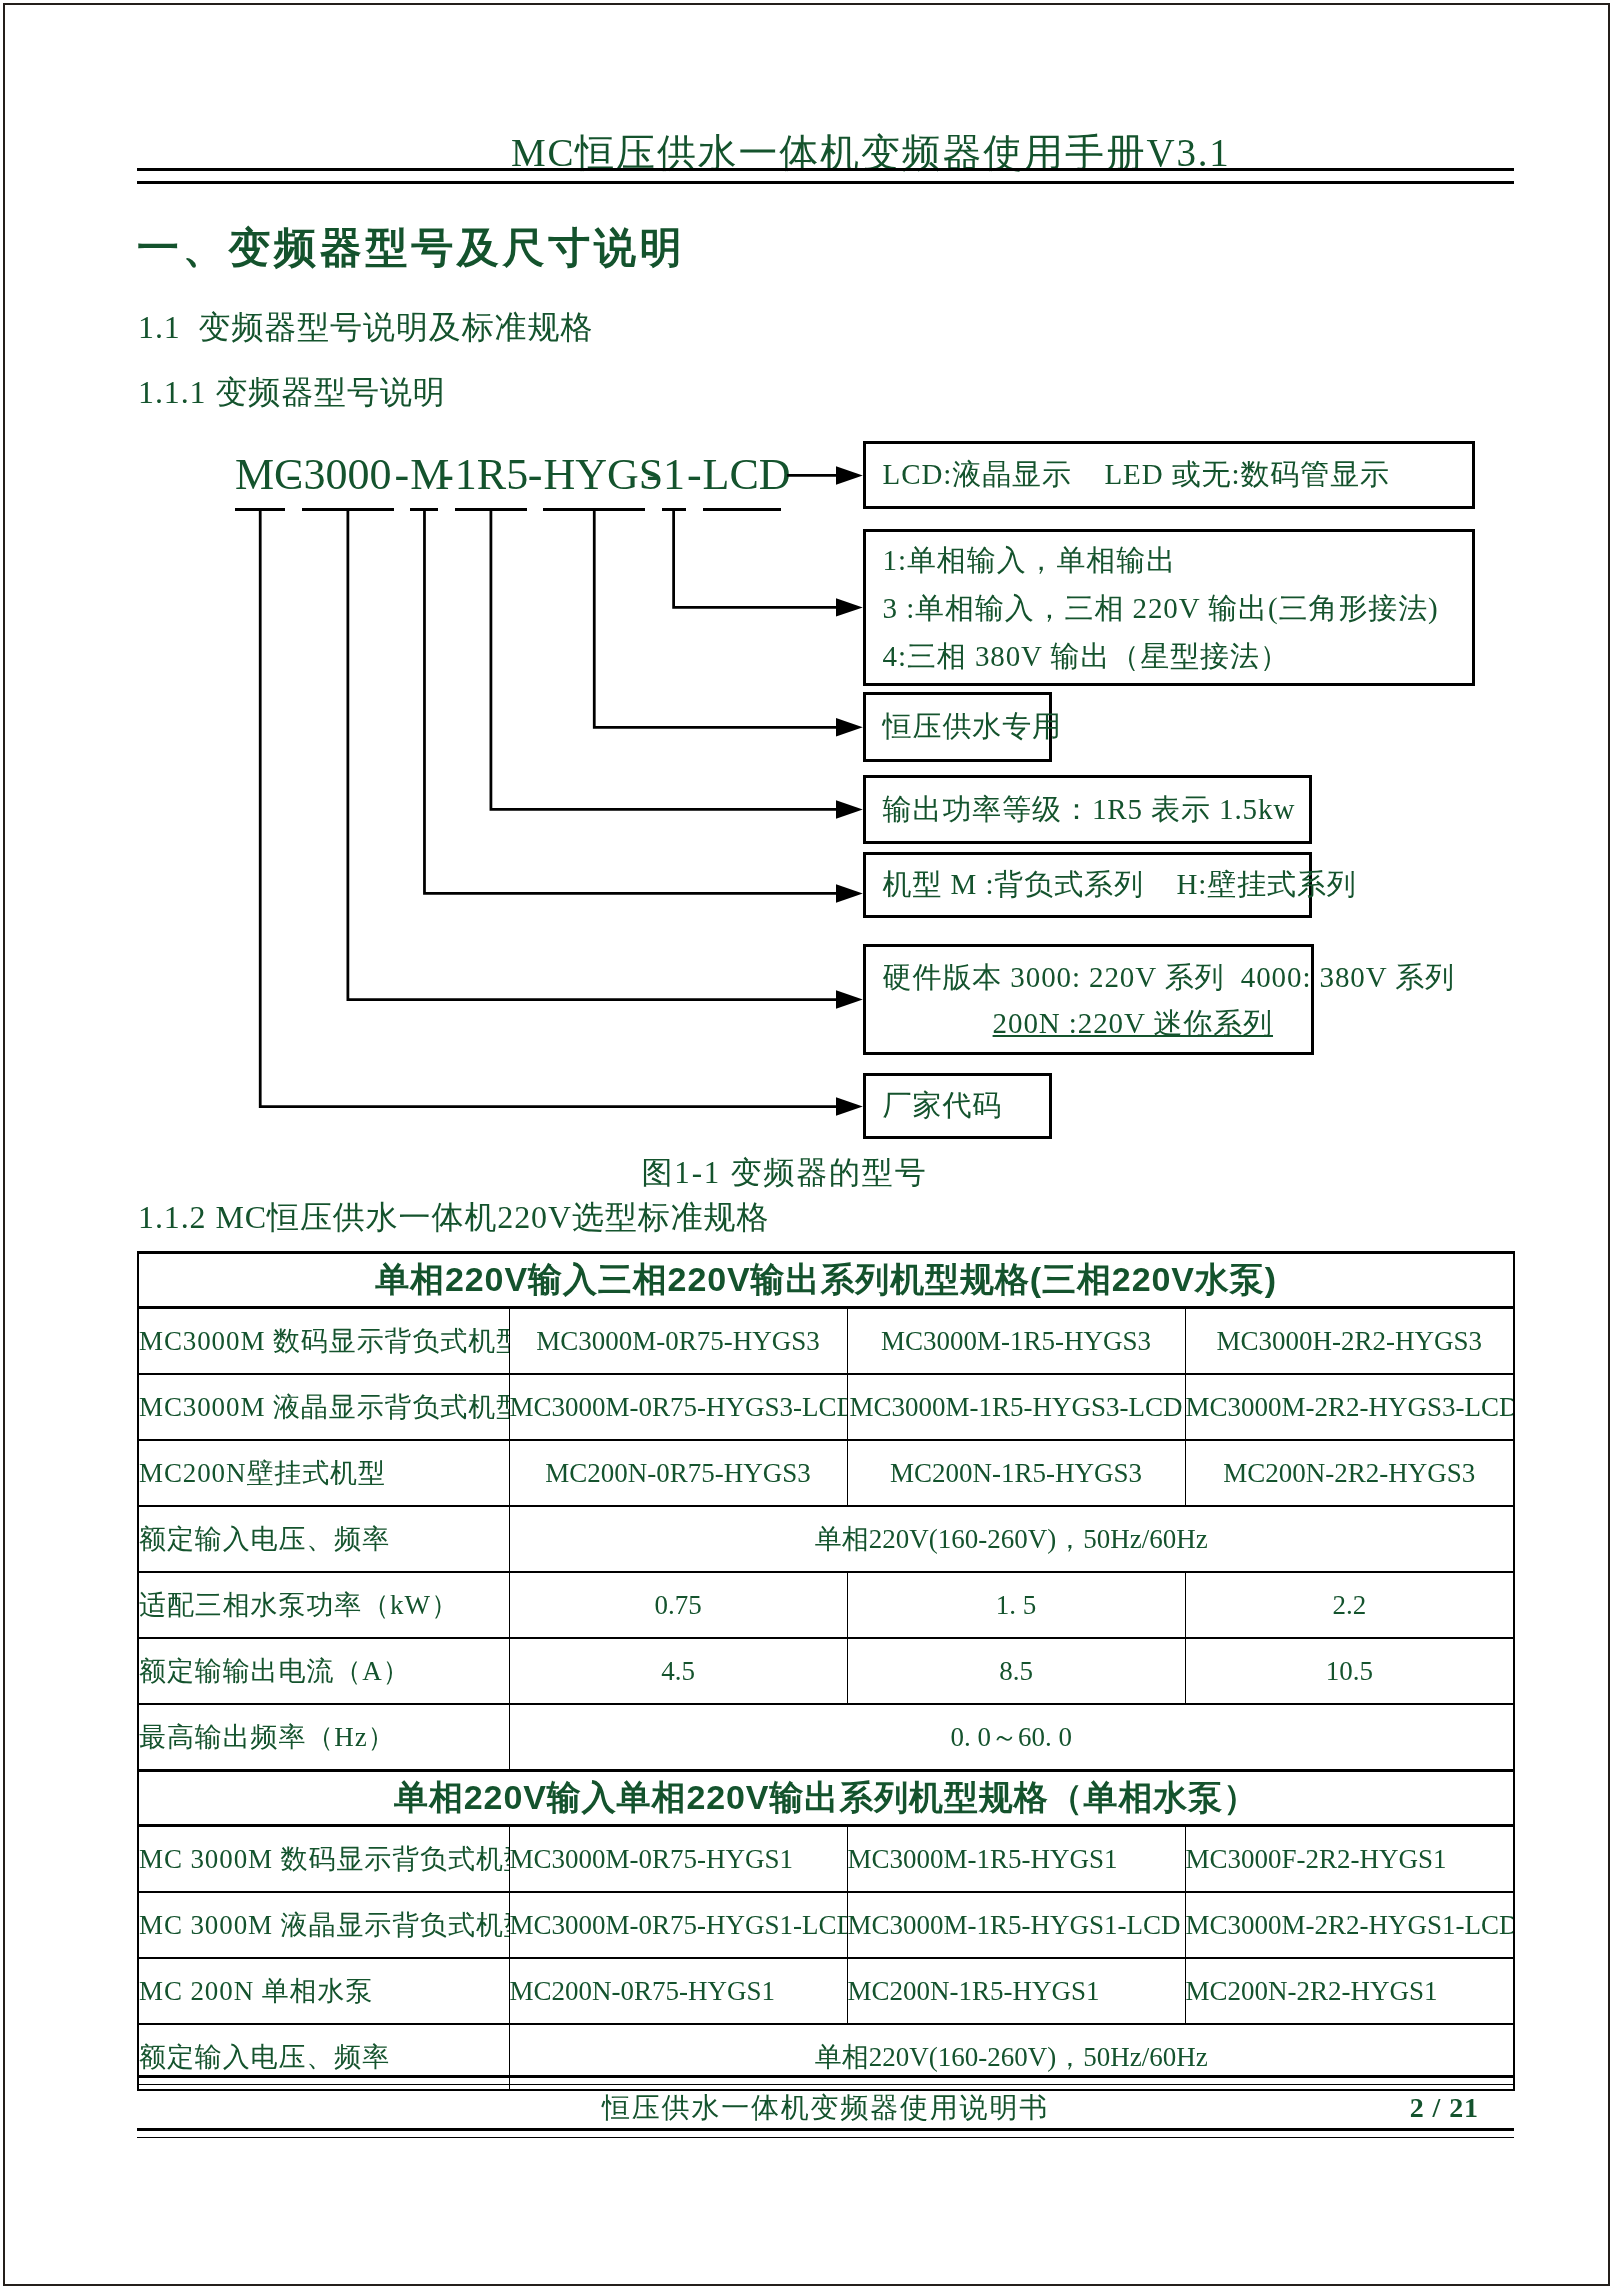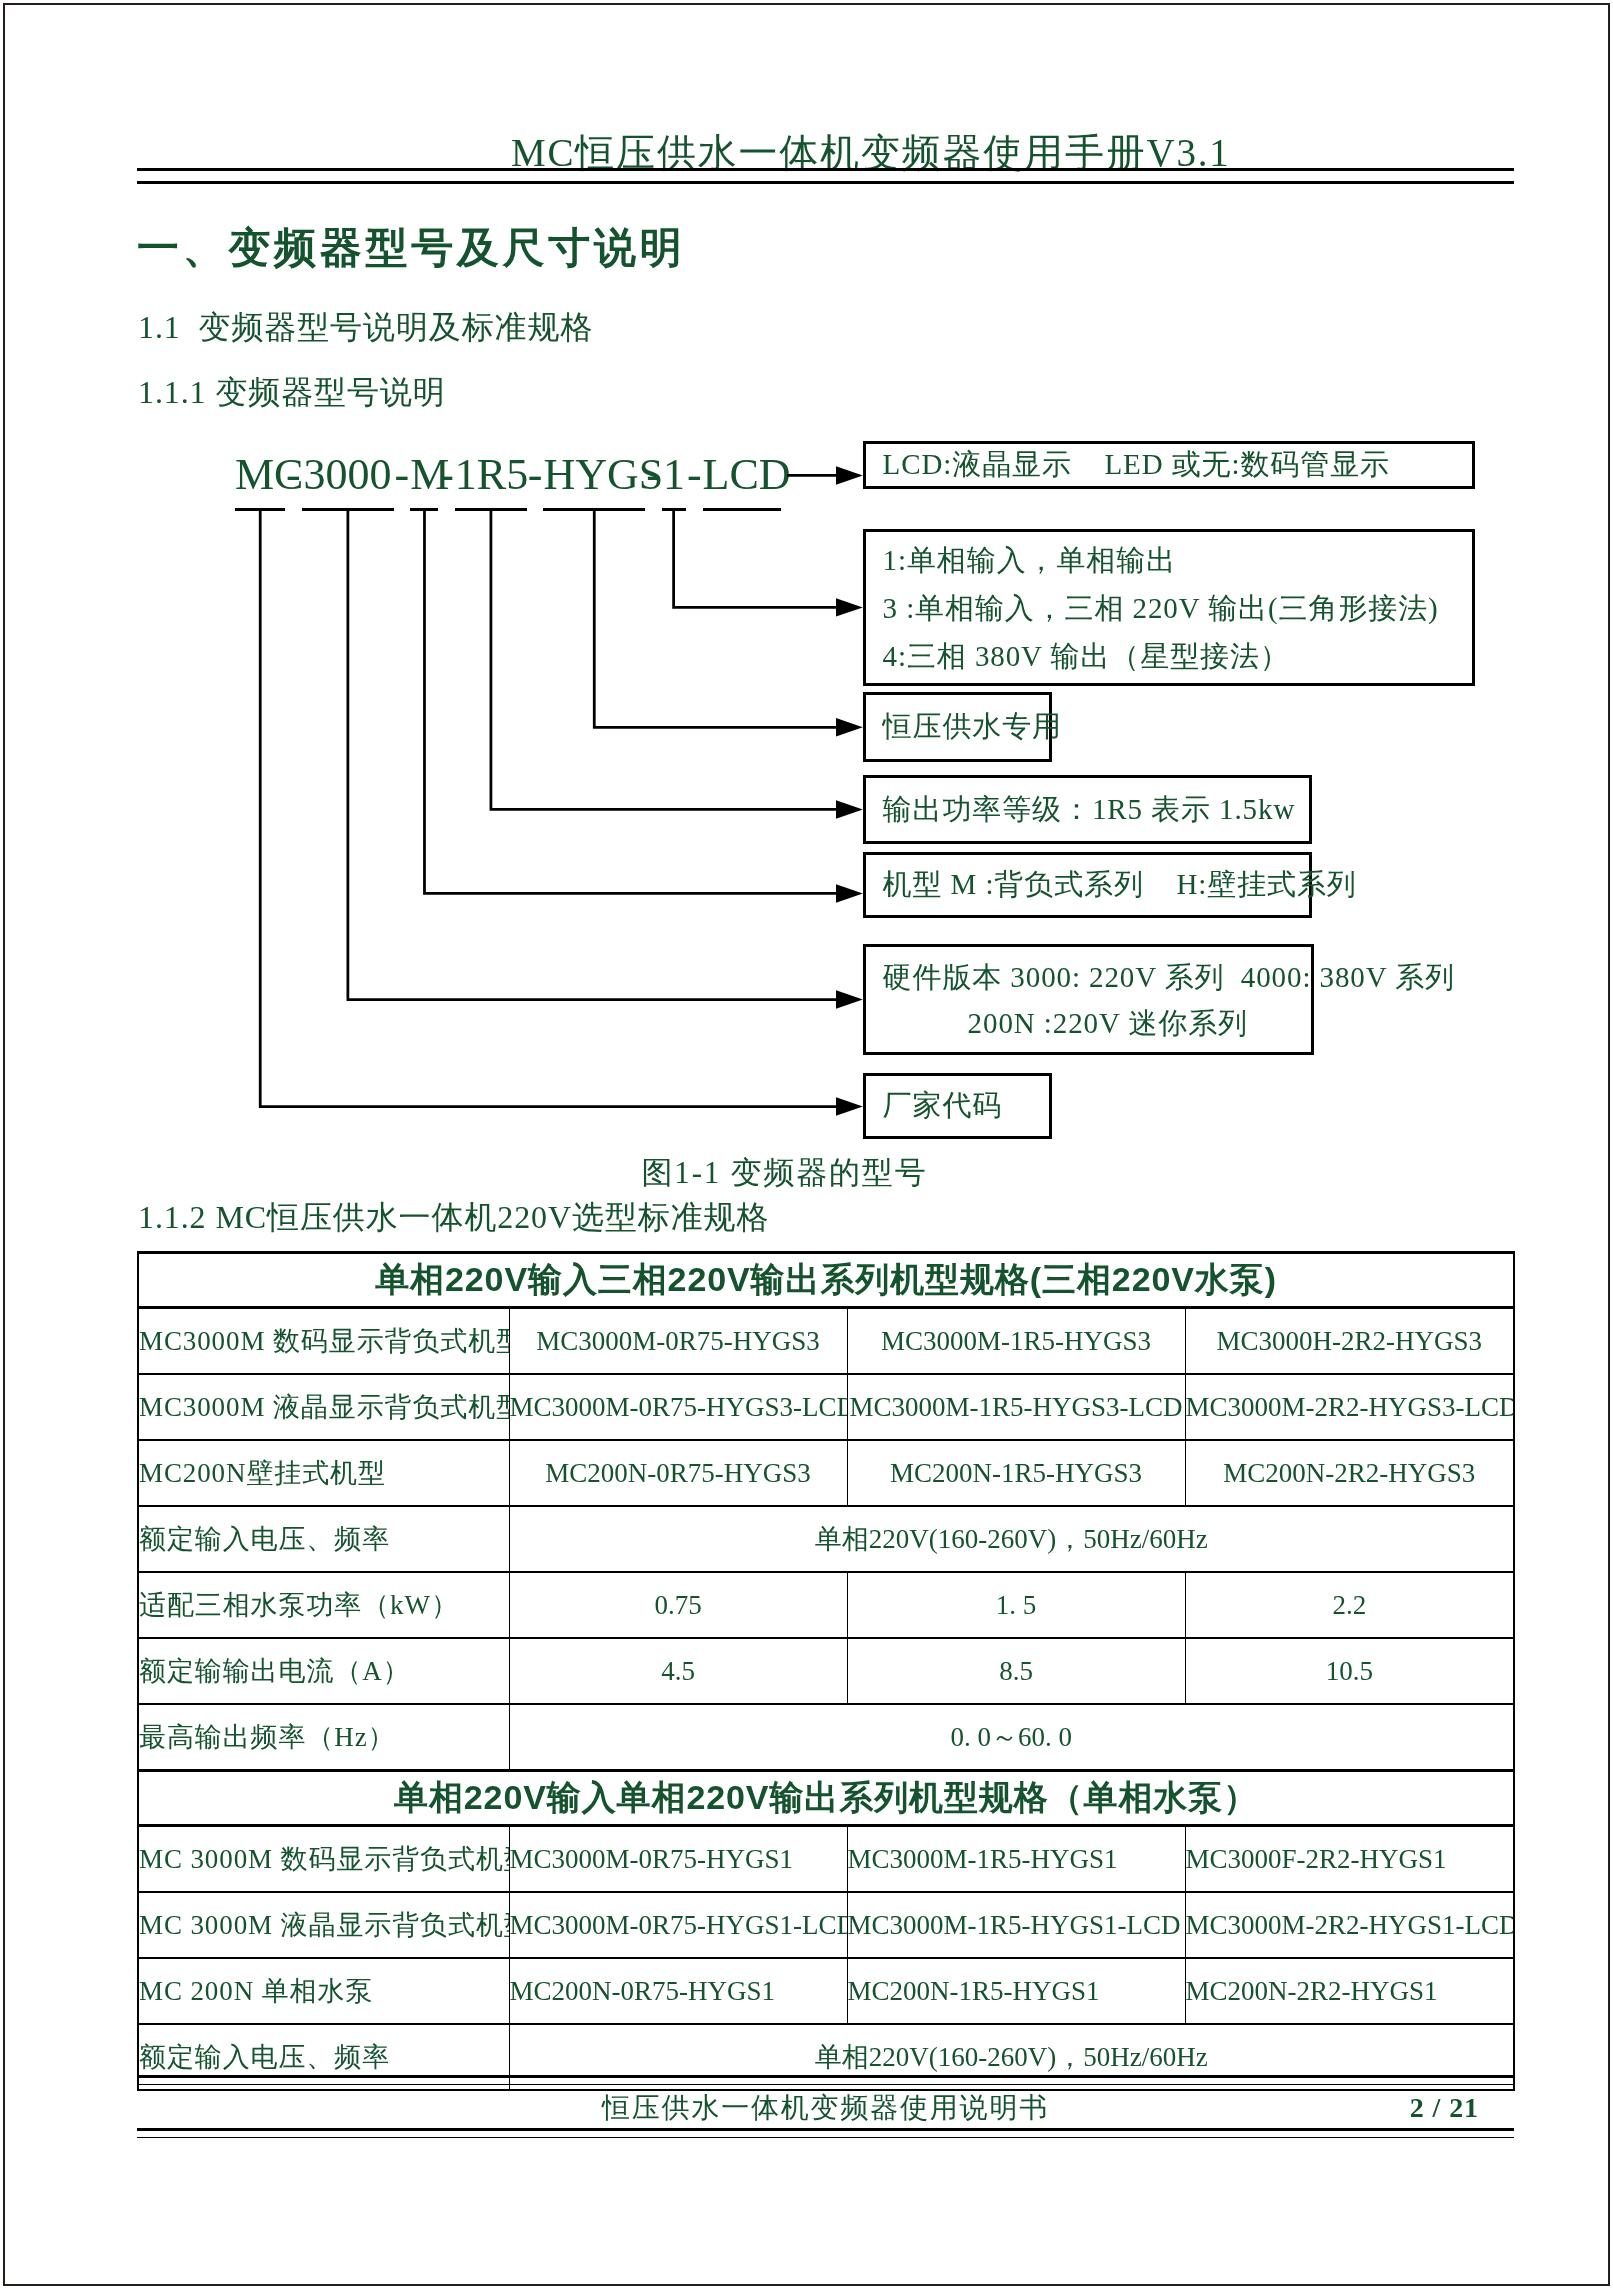--- a/index.html
+++ b/index.html
@@ -30,29 +30,29 @@
   .w-hygs{width:102px;} .w-1{width:24px;} .w-lcd{width:78px;}
   .sep{width:16.6px;}
 
   
   .connectors{position:absolute;left:0;top:0;width:1613px;height:1200px;pointer-events:none;}
 
   
   .dbox{position:absolute;border:3.7px solid #000;background:#fff;display:flex;
         align-items:center;padding-left:16.6px;font-size:29px;letter-spacing:0.9px;
         white-space:pre;box-sizing:border-box;}
-  .dbox-display {left:863px;top:441px;width:612px;height:48px;}
+  .dbox-display {left:863px;top:441px;width:612px;height:68px;}
   .dbox-output  {left:863px;top:529px;width:612px;height:157px;flex-direction:column;
                  align-items:flex-start;justify-content:center;line-height:48px;}
   .dbox-hygs    {left:863px;top:692px;width:189px;height:70px;}
   .dbox-power   {left:863px;top:775px;width:449px;height:69px;}
   .dbox-machine {left:863px;top:852px;width:449px;height:66px;}
   .dbox-hw      {left:863px;top:944px;width:451px;height:111px;flex-direction:column;
                  align-items:flex-start;justify-content:center;line-height:46px;}
-  .dbox-hw .ind {margin-left:85px;}
+  .dbox-hw .ind {margin-left:110px;text-decoration:underline;}
   .dbox-vendor  {left:863px;top:1073px;width:189px;height:66px;}
 
   .fig-caption{position:absolute;left:277px;top:1152px;width:1015px;text-align:center;
                font-size:31px;letter-spacing:1.8px;}
 
   
   .spec-table{position:absolute;left:137px;top:1251px;width:1375px;border-collapse:collapse;
               table-layout:fixed;font-size:27px;}
   .spec-table td{border-left:1.8px solid #000;border-right:1.8px solid #000;
                  border-top:2.8px solid #000;border-bottom:2.8px solid #000;

